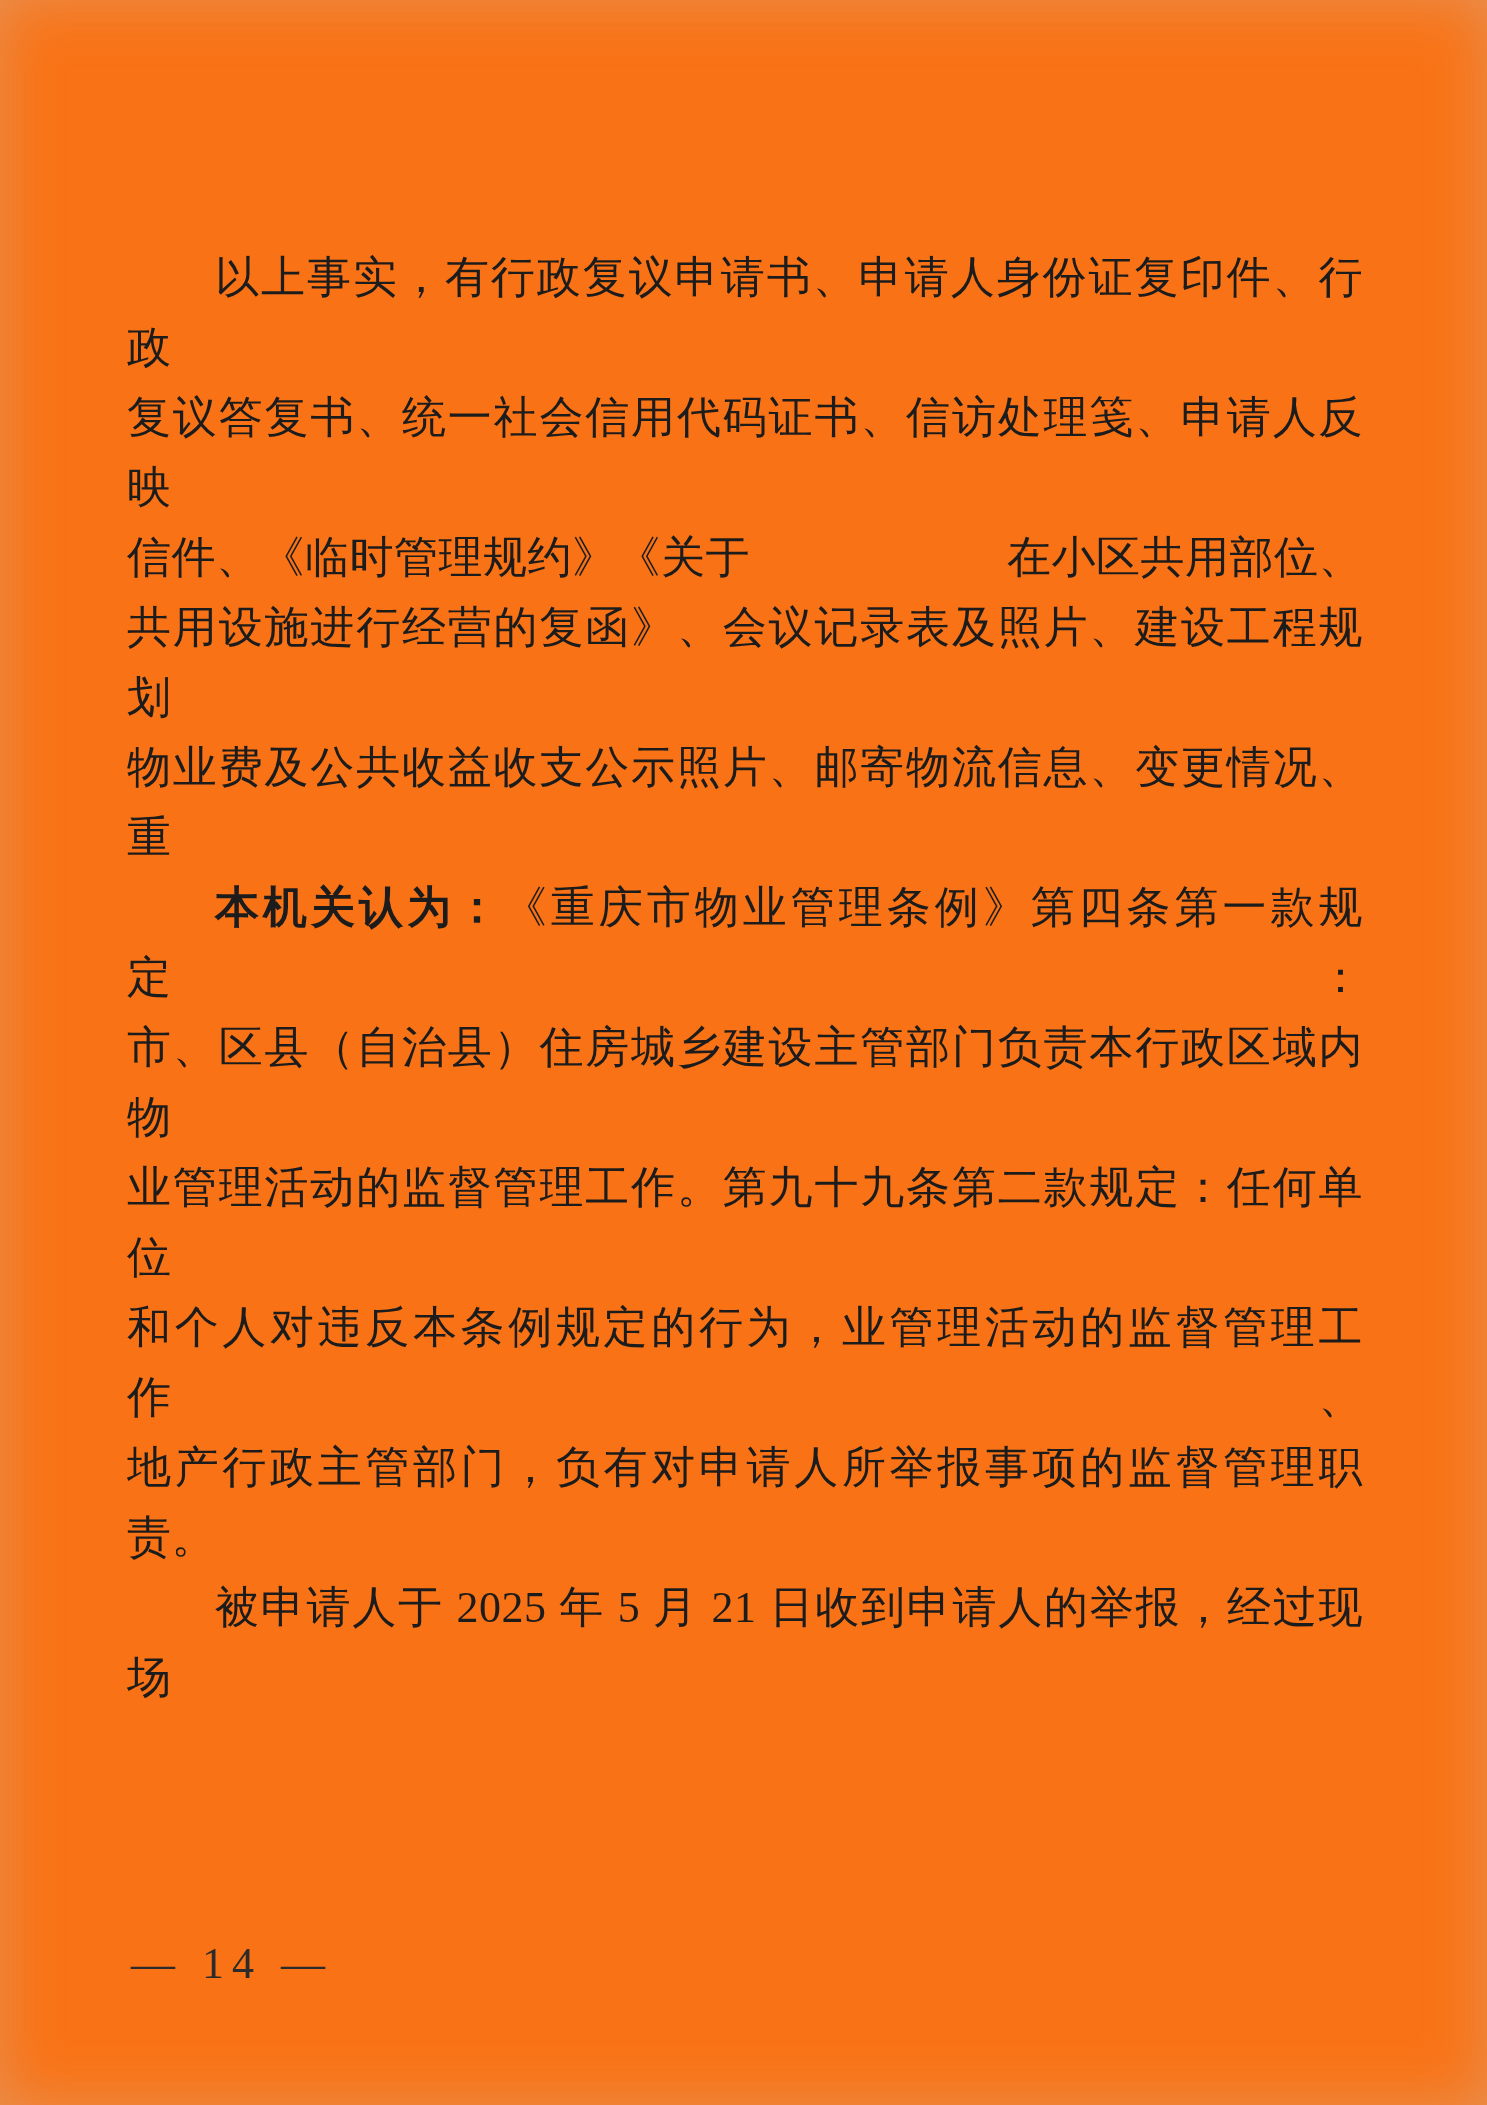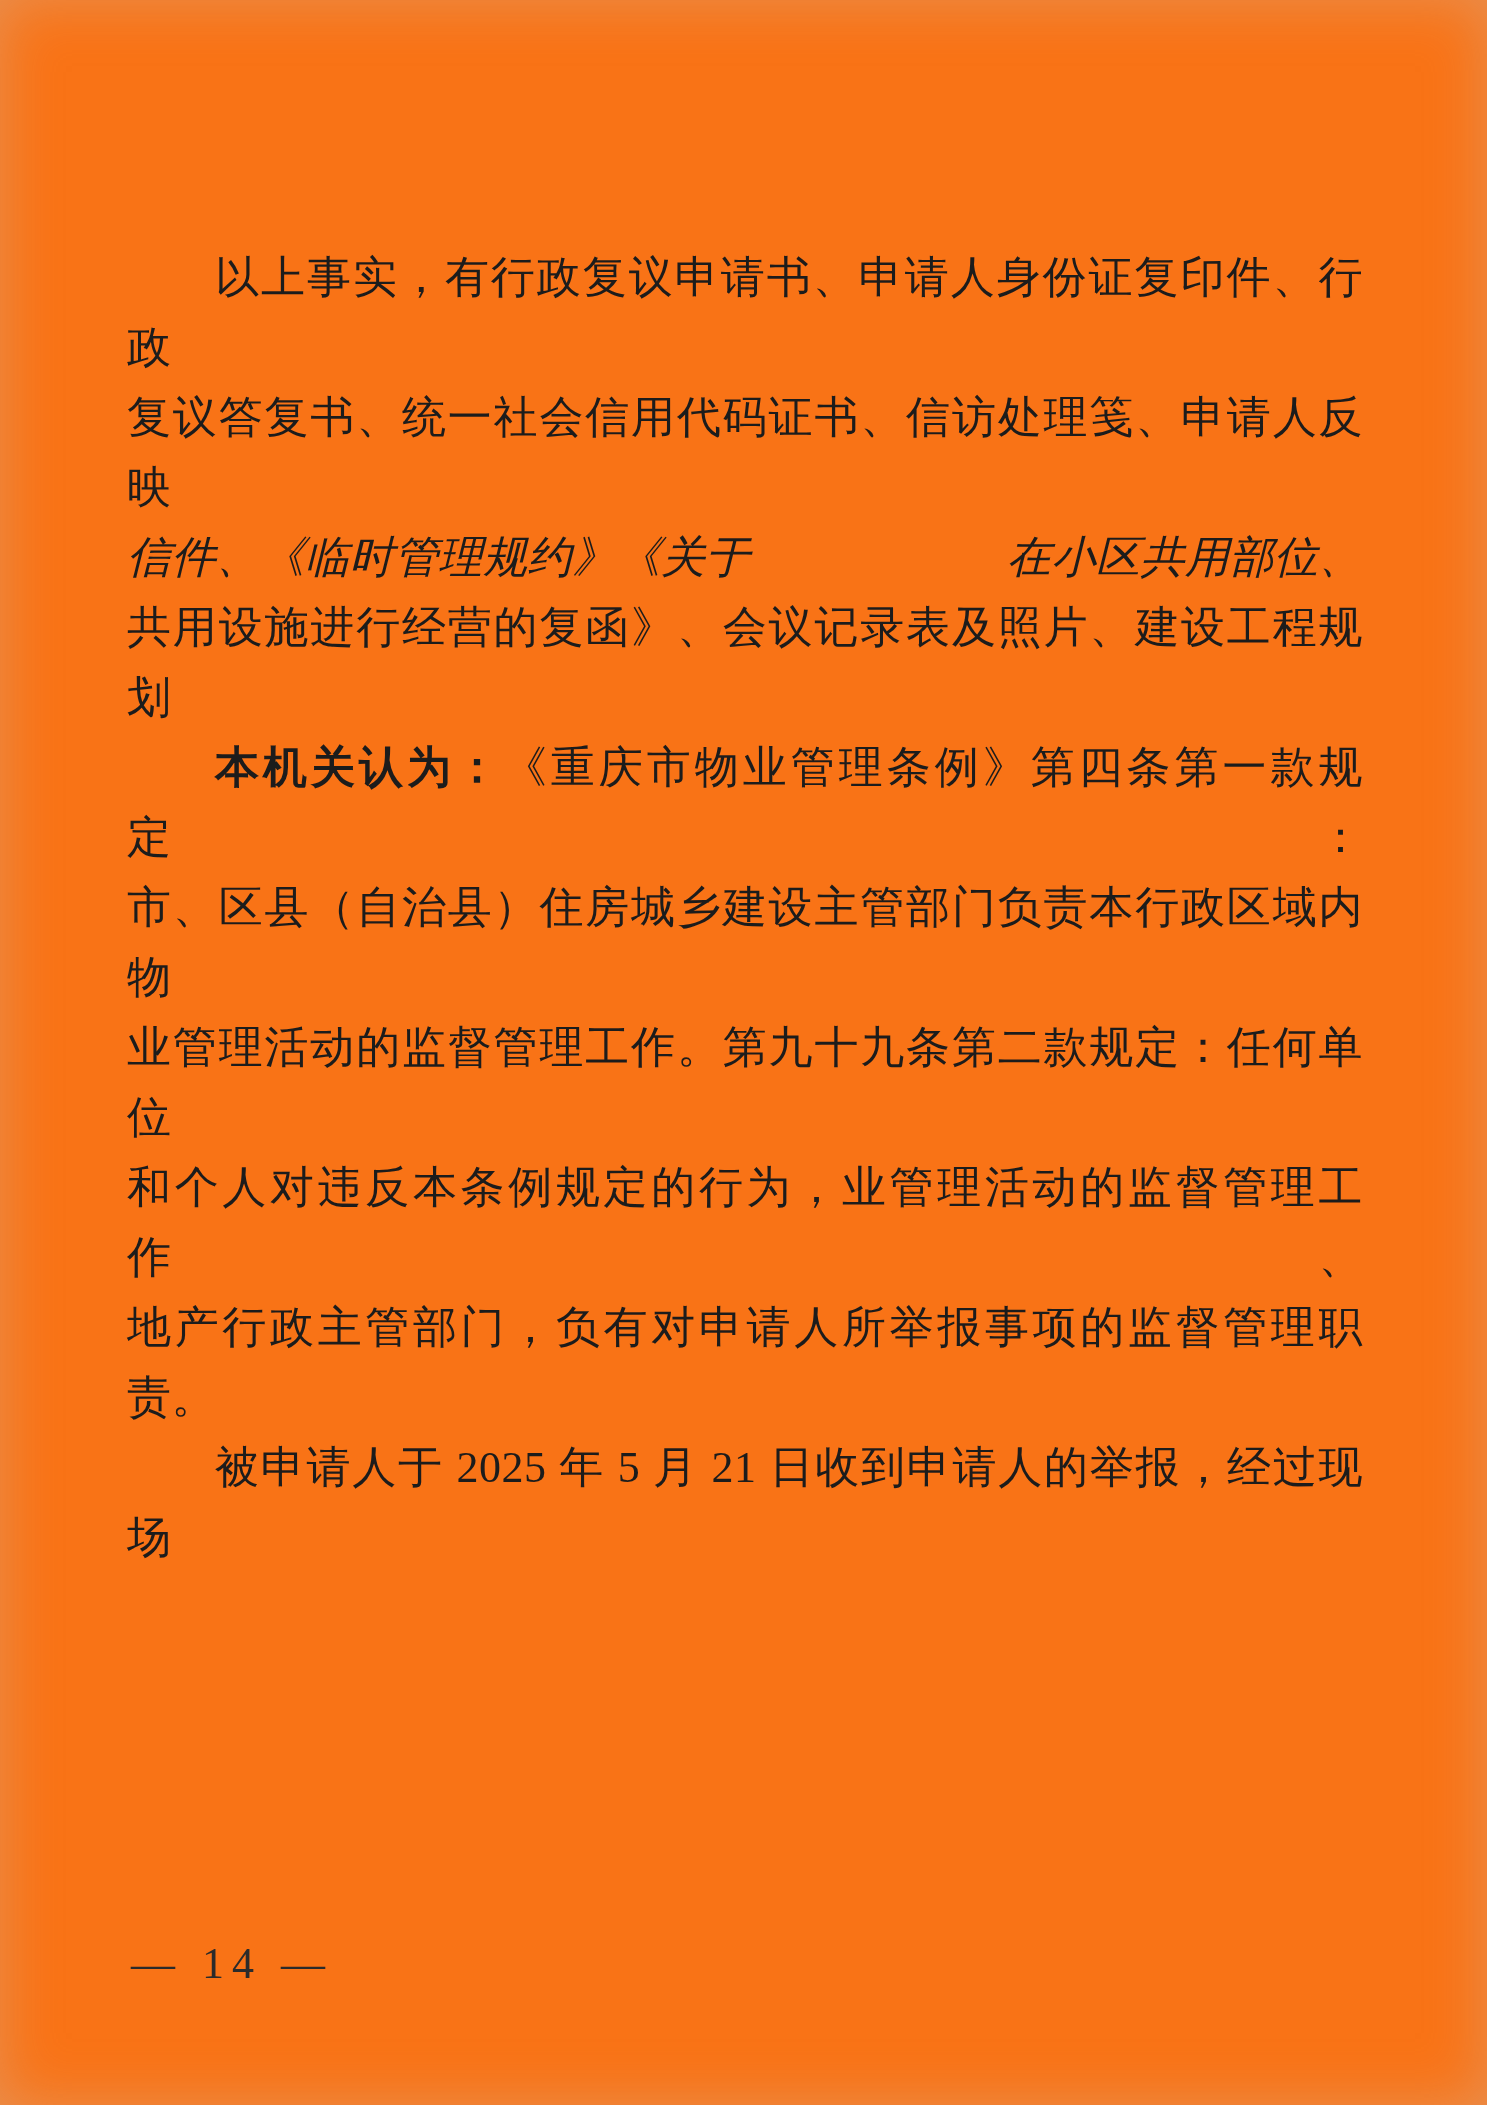--- a/index.html
+++ b/index.html
@@ -34,21 +34,20 @@
   .line.fill {
     text-align-last: justify;
   }
   .line.indent {
     text-indent: 88px;
   }
   .line.gapline {
     display: flex;
     justify-content: space-between;
     align-items: baseline;
-    font-style: italic;
   }
   .gap {
     flex: 1 1 auto;
     min-width: 60px;
   }
   .bold {
     font-weight: bold;
   }
   .footer {
     position: absolute;
@@ -66,20 +65,21 @@
 <div class="page">
   <div class="content" id="doc-body">
       <div class="line indent fill">以上事实，有行政复议申请书、申请人身份证复印件、行政</div>
       <div class="line fill">复议答复书、统一社会信用代码证书、信访处理笺、申请人反映</div>
       <div class="line gapline">
         <span>信件、《临时管理规约》《关于</span>
         <span class="gap"></span>
         <span>在小区共用部位、</span>
       </div>
       <div class="line fill">共用设施进行经营的复函》、会议记录表及照片、建设工程规划</div>
+      <div class="line fill">物业费及公共收益收支公示照片、邮寄物流信息、变更情况、重</div>
       <div class="line indent fill"><span class="bold">本机关认为：</span><span>《重庆市物业管理条例》第四条第一款规定：</span></div>
       <div class="line fill">市、区县（自治县）住房城乡建设主管部门负责本行政区域内物</div>
       <div class="line fill">业管理活动的监督管理工作。第九十九条第二款规定：任何单位</div>
       <div class="line fill">和个人对违反本条例规定的行为，业管理活动的监督管理工作、</div>
       <div class="line">地产行政主管部门，负有对申请人所举报事项的监督管理职责。</div>
       <div class="line indent fill">被申请人于 2025 年 5 月 21 日收到申请人的举报，经过现场</div>
     </div>
   <div class="footer">— 14 —</div>
 </div>
 

